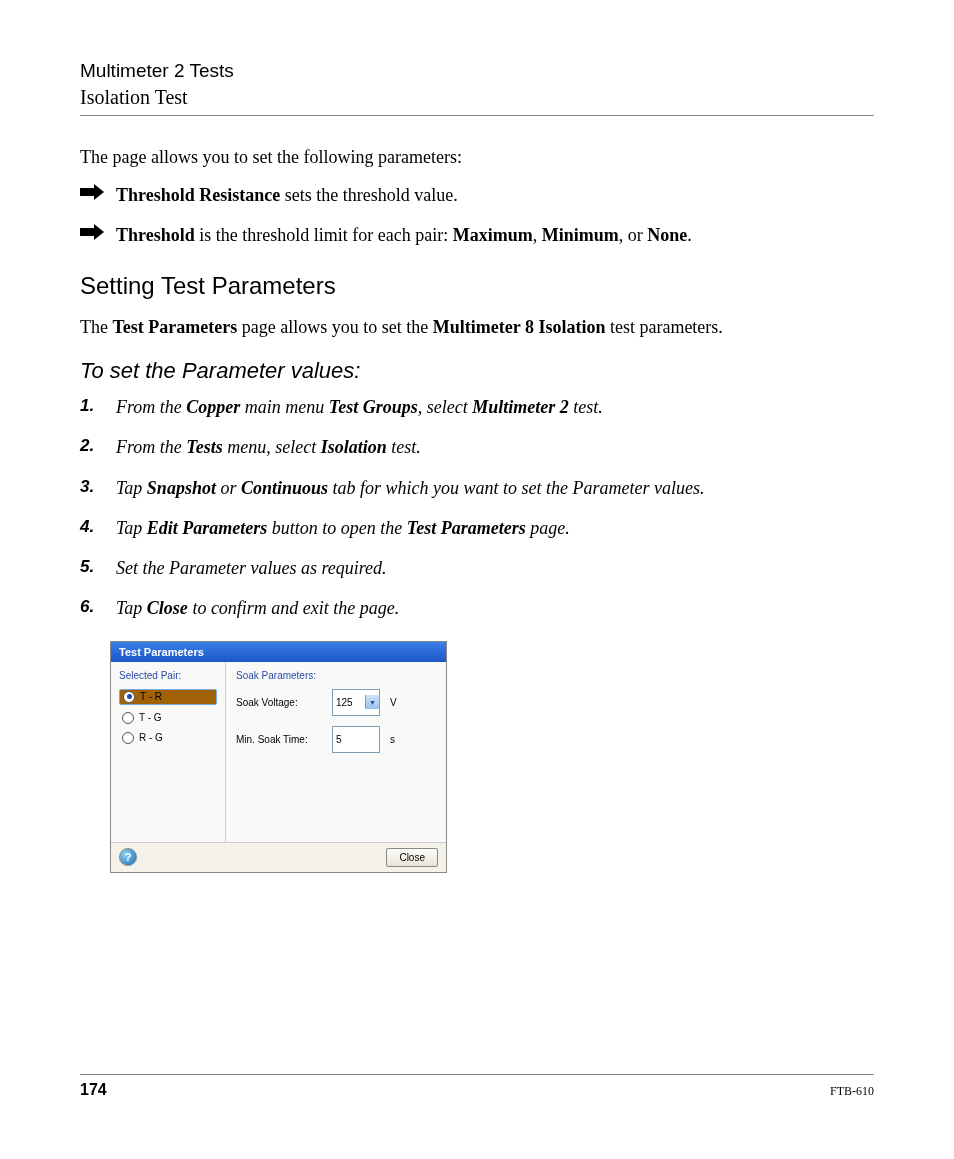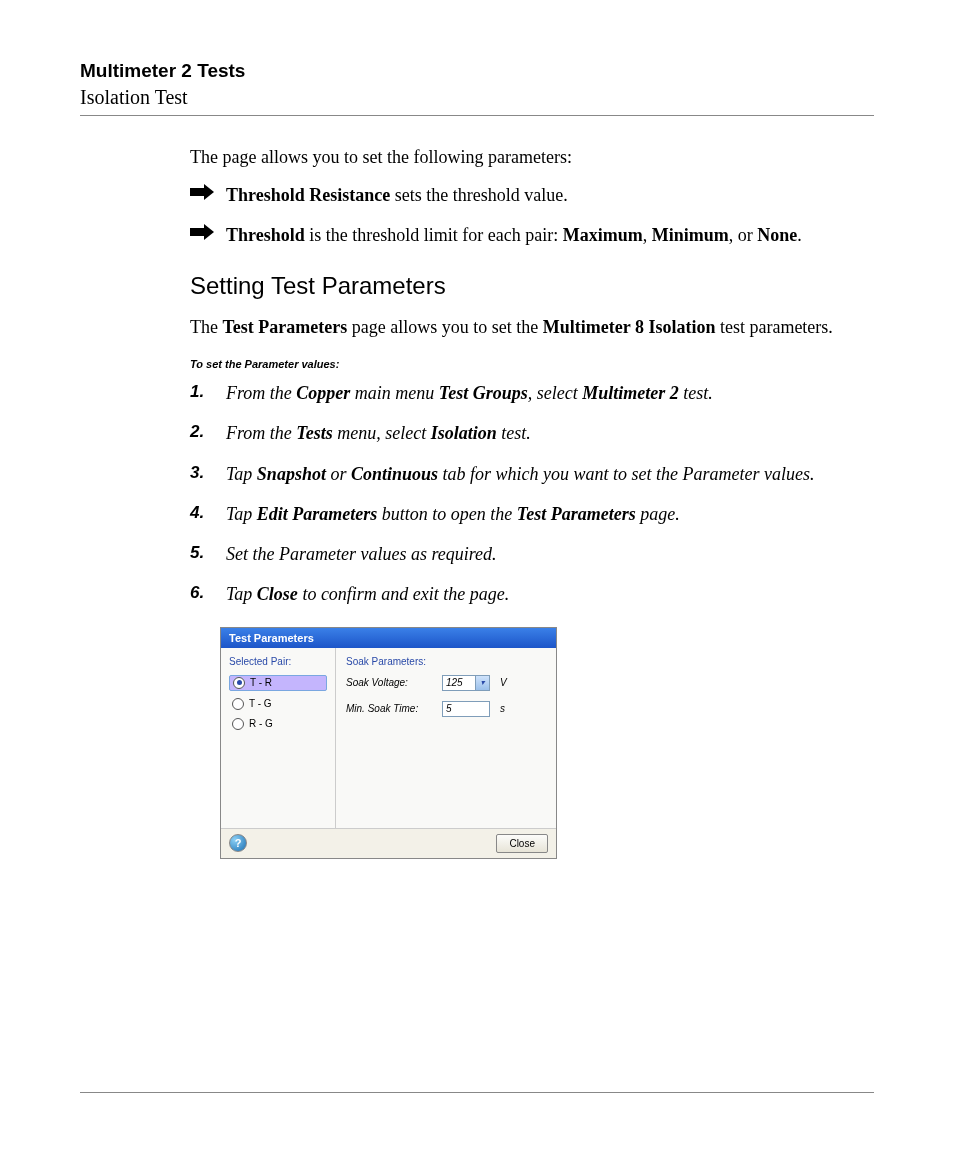--- a/index.html
+++ b/index.html
@@ -11,35 +11,34 @@
     width: 954px;
   }
   .page {
     padding: 60px 80px 40px 80px;
     box-sizing: border-box;
     position: relative;
     min-height: 1159px;
   }
   .header-title {
     font-family: Arial, Helvetica, sans-serif;
-    font-weight: bold;
+    font-weight: normal;
     font-size: 19px;
     margin: 0;
   }
   .header-sub {
     font-size: 20px;
     margin: 4px 0 6px 0;
   }
   .header-rule {
     border: none;
     border-top: 1.5px solid #888;
     margin: 0 0 28px 0;
   }
   .content {
-    margin-left: 110px;
   }
   .para {
     font-size: 18px;
     line-height: 1.45;
     margin: 0 0 12px 0;
   }
   .bullet-list {
     list-style: none;
     padding: 0;
     margin: 6px 0 18px 0;
@@ -59,23 +58,23 @@
     height: 16px;
   }
   .section-h2 {
     font-family: Arial, Helvetica, sans-serif;
     font-weight: normal;
     font-size: 24px;
     margin: 24px 0 14px 0;
   }
   .sub-h {
     font-family: Arial, Helvetica, sans-serif;
-    font-weight: bold;
+    font-weight: normal;
     font-style: italic;
-    font-size: 11px;
+    font-size: 22px;
     margin: 18px 0 10px 0;
   }
   .num-list {
     list-style: none;
     padding: 0;
     margin: 0 0 20px 0;
     counter-reset: step;
     font-style: italic;
   }
   .num-list li {
@@ -137,21 +136,21 @@
   }
   .radio-row {
     display: flex;
     align-items: center;
     gap: 5px;
     margin-bottom: 6px;
     padding: 1px 3px;
   }
   .radio-row.selected {
     border: 1px solid #7aa7e0;
-    background: #c4b5fd;
+    background: #a16207;
     border-radius: 2px;
   }
   .radio {
     width: 10px; height: 10px;
     border: 1px solid #555;
     border-radius: 50%;
     background: #fff;
     display: inline-flex;
     align-items: center;
     justify-content: center;
@@ -160,29 +159,28 @@
     content: "";
     width: 5px; height: 5px;
     background: #2a4aa8;
     border-radius: 50%;
   }
   .param-row {
     display: flex;
     align-items: center;
     margin-bottom: 10px;
     gap: 6px;
-    font-style: italic;
   }
   .param-row label {
     width: 90px;
   }
   .combo, .txt {
     border: 1px solid #7f9db9;
     background: #fff;
-    height: 16px;
+    height: 27px;
     padding: 0 3px;
     font-size: 10px;
     display: flex;
     align-items: center;
     box-sizing: border-box;
   }
   .combo { width: 48px; position: relative; justify-content: space-between; }
   .combo-btn {
     width: 13px; height: 14px;
     background: linear-gradient(#cfe3fb,#9bc0ea);
@@ -329,14 +327,18 @@
       </div>
       <div class="dlg-footer">
         <div class="help-icon">?</div>
         <div class="dlg-btn">Close</div>
       </div>
     </div>
   </div>
 
   <div class="footer">
     <hr class="footer-rule">
+    <div class="footer-row">
+      <span class="page-num">174</span>
+      <span class="doc-id">FTB-610</span>
+    </div>
   </div>
 </div>
 
 </body></html>

